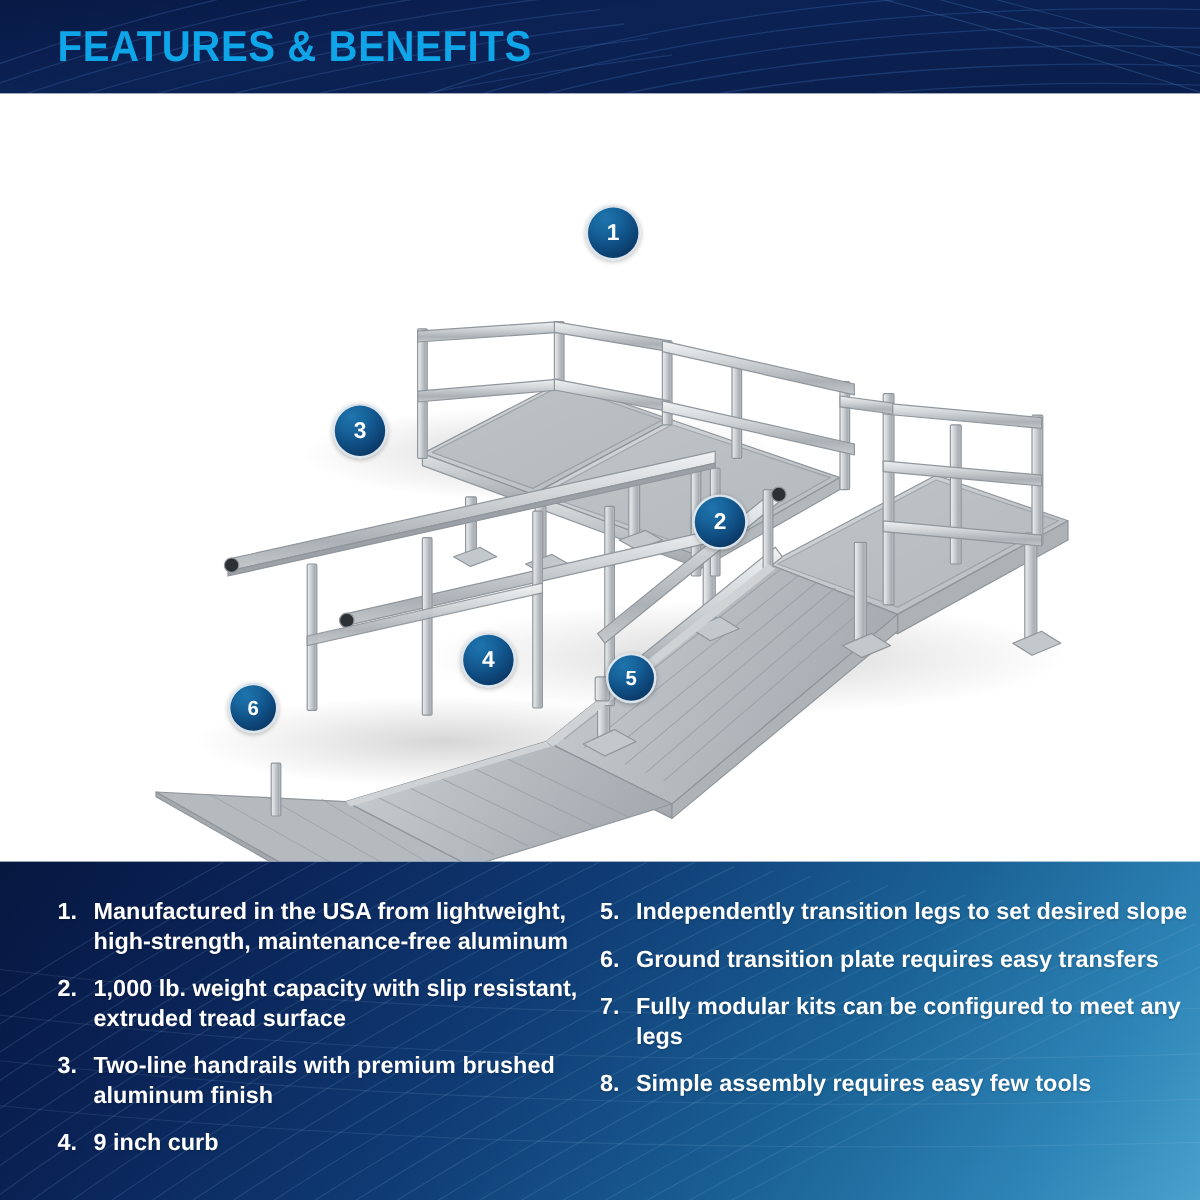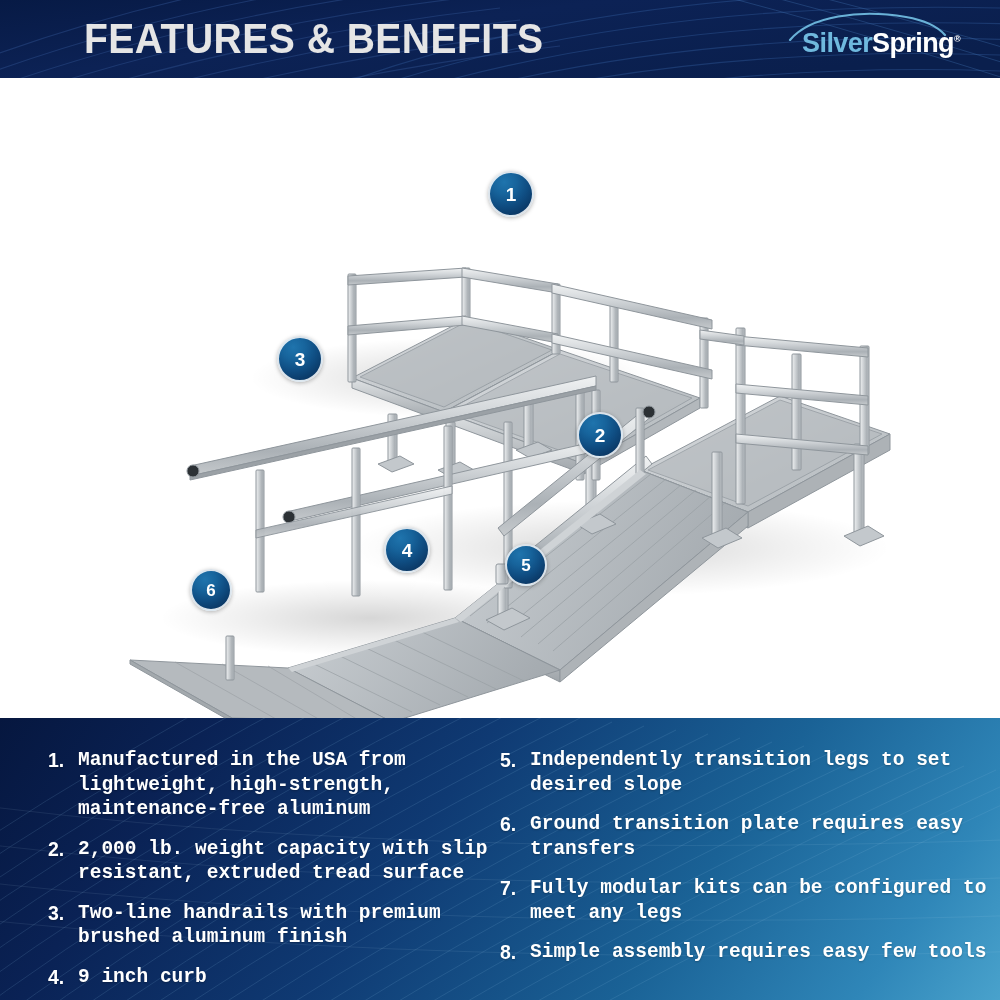--- a/index.html
+++ b/index.html
@@ -13,25 +13,24 @@
 
   
   .header{
     position:absolute;left:0;top:0;width:1000px;height:78px;
     background:#0c2255;
     overflow:hidden;
   }
   .header .waves{position:absolute;left:0;top:0;width:1000px;height:78px;}
   .header-title{
     position:absolute;left:48px;top:50%;transform:translateY(-50%);
-    color:#e5e5e5;font-size:42px;font-weight:bold;letter-spacing:0.5px;
+    color:#0ea5e9;font-size:36px;font-weight:bold;letter-spacing:0.5px;
     white-space:nowrap;
     font-family:"Liberation Sans", sans-serif;
     transform-origin:left center;
-    margin-left:36px;
   }
   .header-title span{display:inline-block;transform:scaleX(.93);transform-origin:left center;}
 
   .logo{
     position:absolute;right:40px;top:50%;transform:translateY(-50%);
     height:52px;width:200px;
   }
   .logo-text{
     position:absolute;left:0;bottom:6px;width:200px;text-align:right;
     font-size:27px;font-weight:bold;letter-spacing:-0.6px;white-space:nowrap;
@@ -73,21 +72,21 @@
   .feat-col{position:relative;}
   .feat-col.left{width:490px;padding:30px 0 0 48px;box-sizing:border-box;}
   .feat-col.right{width:510px;padding:30px 0 0 10px;box-sizing:border-box;}
   .feat-item{
     display:flex;align-items:flex-start;
     color:#ffffff;font-size:19.5px;font-weight:bold;line-height:1.26;
     margin-bottom:15px;
     text-shadow:0 1px 2px rgba(0,0,0,.25);
   }
   .feat-num{flex:0 0 auto;min-width:24px;margin-right:6px;}
-  .feat-text{flex:1 1 auto;font-family:Liberation Mono, monospace;}
+  .feat-text{flex:1 1 auto;}
 </style>
 </head>
 <body>
 
 <div class="page">
 
   <div class="header">
     <svg class="waves" viewBox="0 0 1000 78" preserveAspectRatio="none">
       <defs>
         <linearGradient id="hdrg" x1="0" y1="0" x2="1" y2="0.6">
@@ -117,28 +116,20 @@
       </g>
       <g stroke="#36639f" stroke-width="1" fill="none" opacity="0.45">
         <path d="M620,-30 Q820,18 1060,96"></path>
         <path d="M650,-34 Q850,14 1060,80"></path>
         <path d="M680,-38 Q880,10 1060,64"></path>
       </g>
     </svg>
 
     <div class="header-title"><span>FEATURES &amp; BENEFITS</span></div>
 
-    <div class="logo">
-      <svg class="logo-arc" width="160" height="30" viewBox="0 0 160 30">
-        <path d="M2,29 C22,5 72,-2 118,6 C138,9.5 150,16 157,24" stroke="#6fb9de" stroke-width="2.2" fill="none" stroke-linecap="round" opacity="0.95"></path>
-      </svg>
-      <div class="logo-text">
-        <span class="logo-silver">Silver</span><span class="logo-spring">Spring</span><span class="logo-reg">®</span>
-      </div>
-    </div>
   </div>
 
   <div class="photo">
     <svg width="1000" height="640" viewBox="0 0 1000 640">
       <defs>
         <linearGradient id="deckg" x1="0" y1="0" x2="1" y2="1">
           <stop offset="0" stop-color="#d9dcdf"></stop>
           <stop offset="1" stop-color="#b0b6ba"></stop>
         </linearGradient>
         <linearGradient id="deckg2" x1="0" y1="0" x2="0" y2="1">
@@ -384,21 +375,21 @@
     </svg>
 
     <div class="feat-cols">
       <div class="feat-col left">
         <div class="feat-item">
           <span class="feat-num">1.</span>
           <span class="feat-text">Manufactured in the USA from lightweight, high-strength, maintenance-free aluminum</span>
         </div>
         <div class="feat-item">
           <span class="feat-num">2.</span>
-          <span class="feat-text">2,000 lb. weight capacity with slip resistant, extruded tread surface</span>
+          <span class="feat-text">1,000 lb. weight capacity with slip resistant, extruded tread surface</span>
         </div>
         <div class="feat-item">
           <span class="feat-num">3.</span>
           <span class="feat-text">Two-line handrails with premium brushed aluminum finish</span>
         </div>
         <div class="feat-item">
           <span class="feat-num">4.</span>
           <span class="feat-text">9 inch curb</span>
         </div>
       </div>

